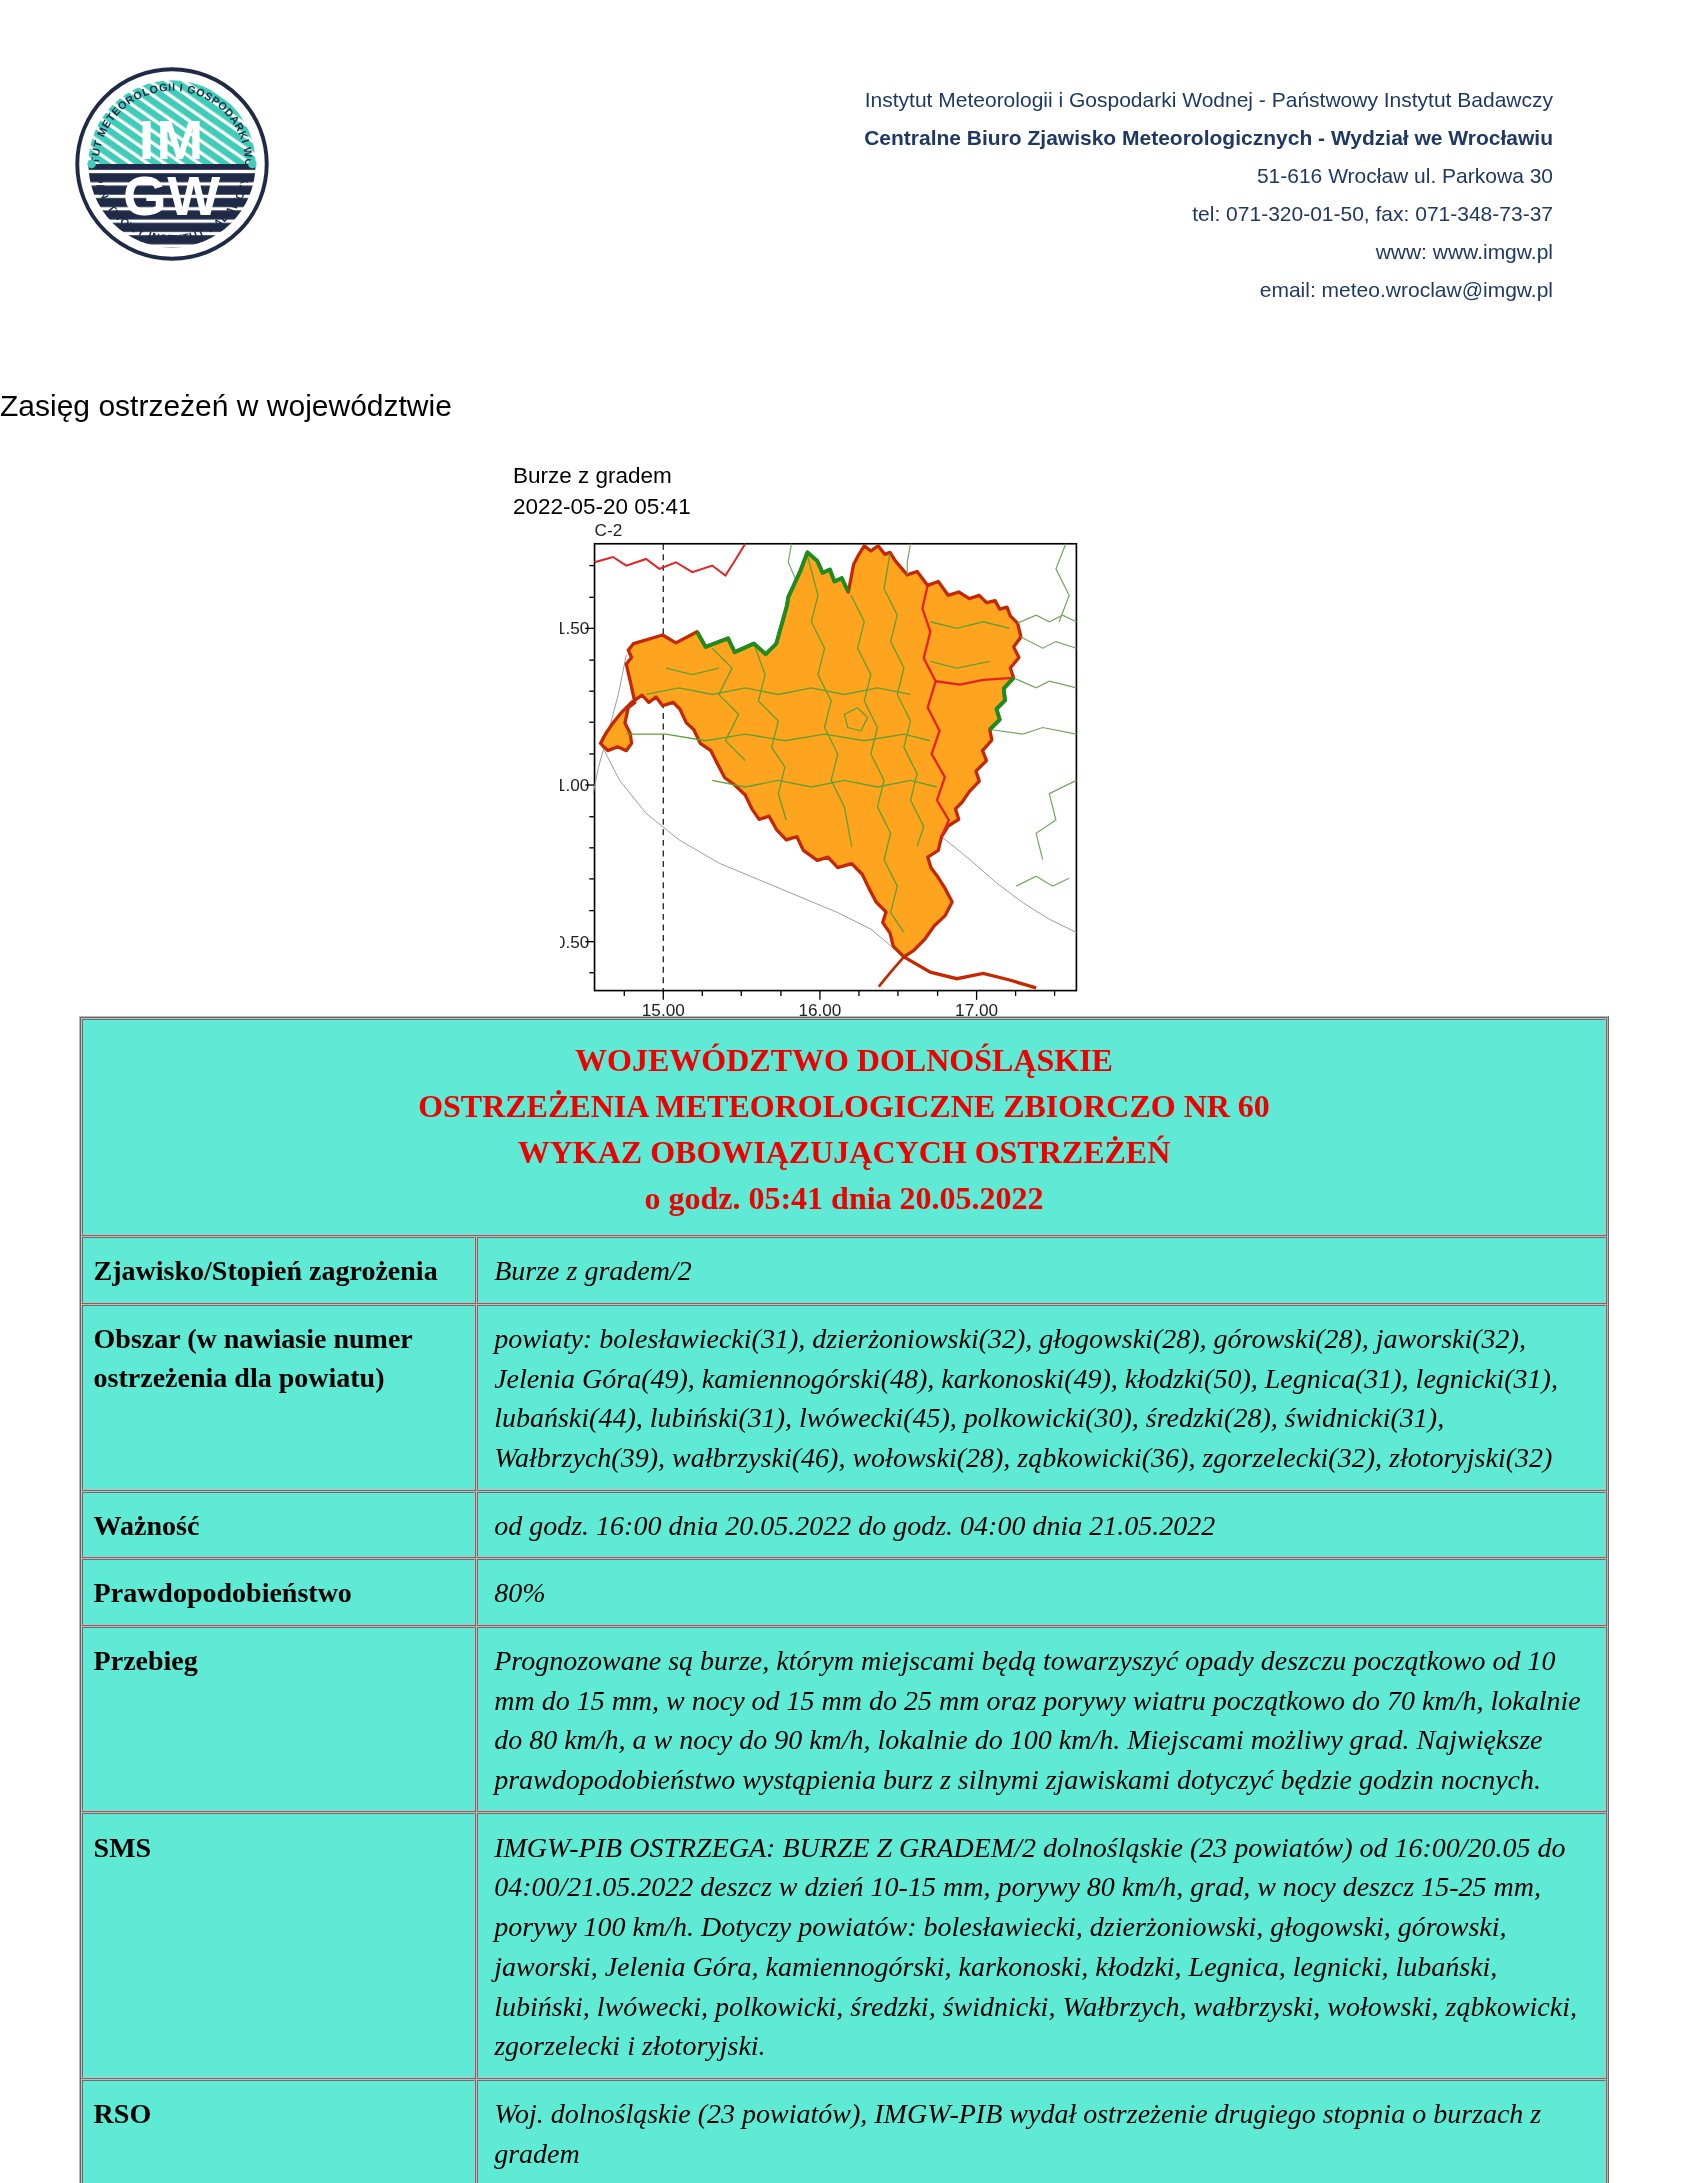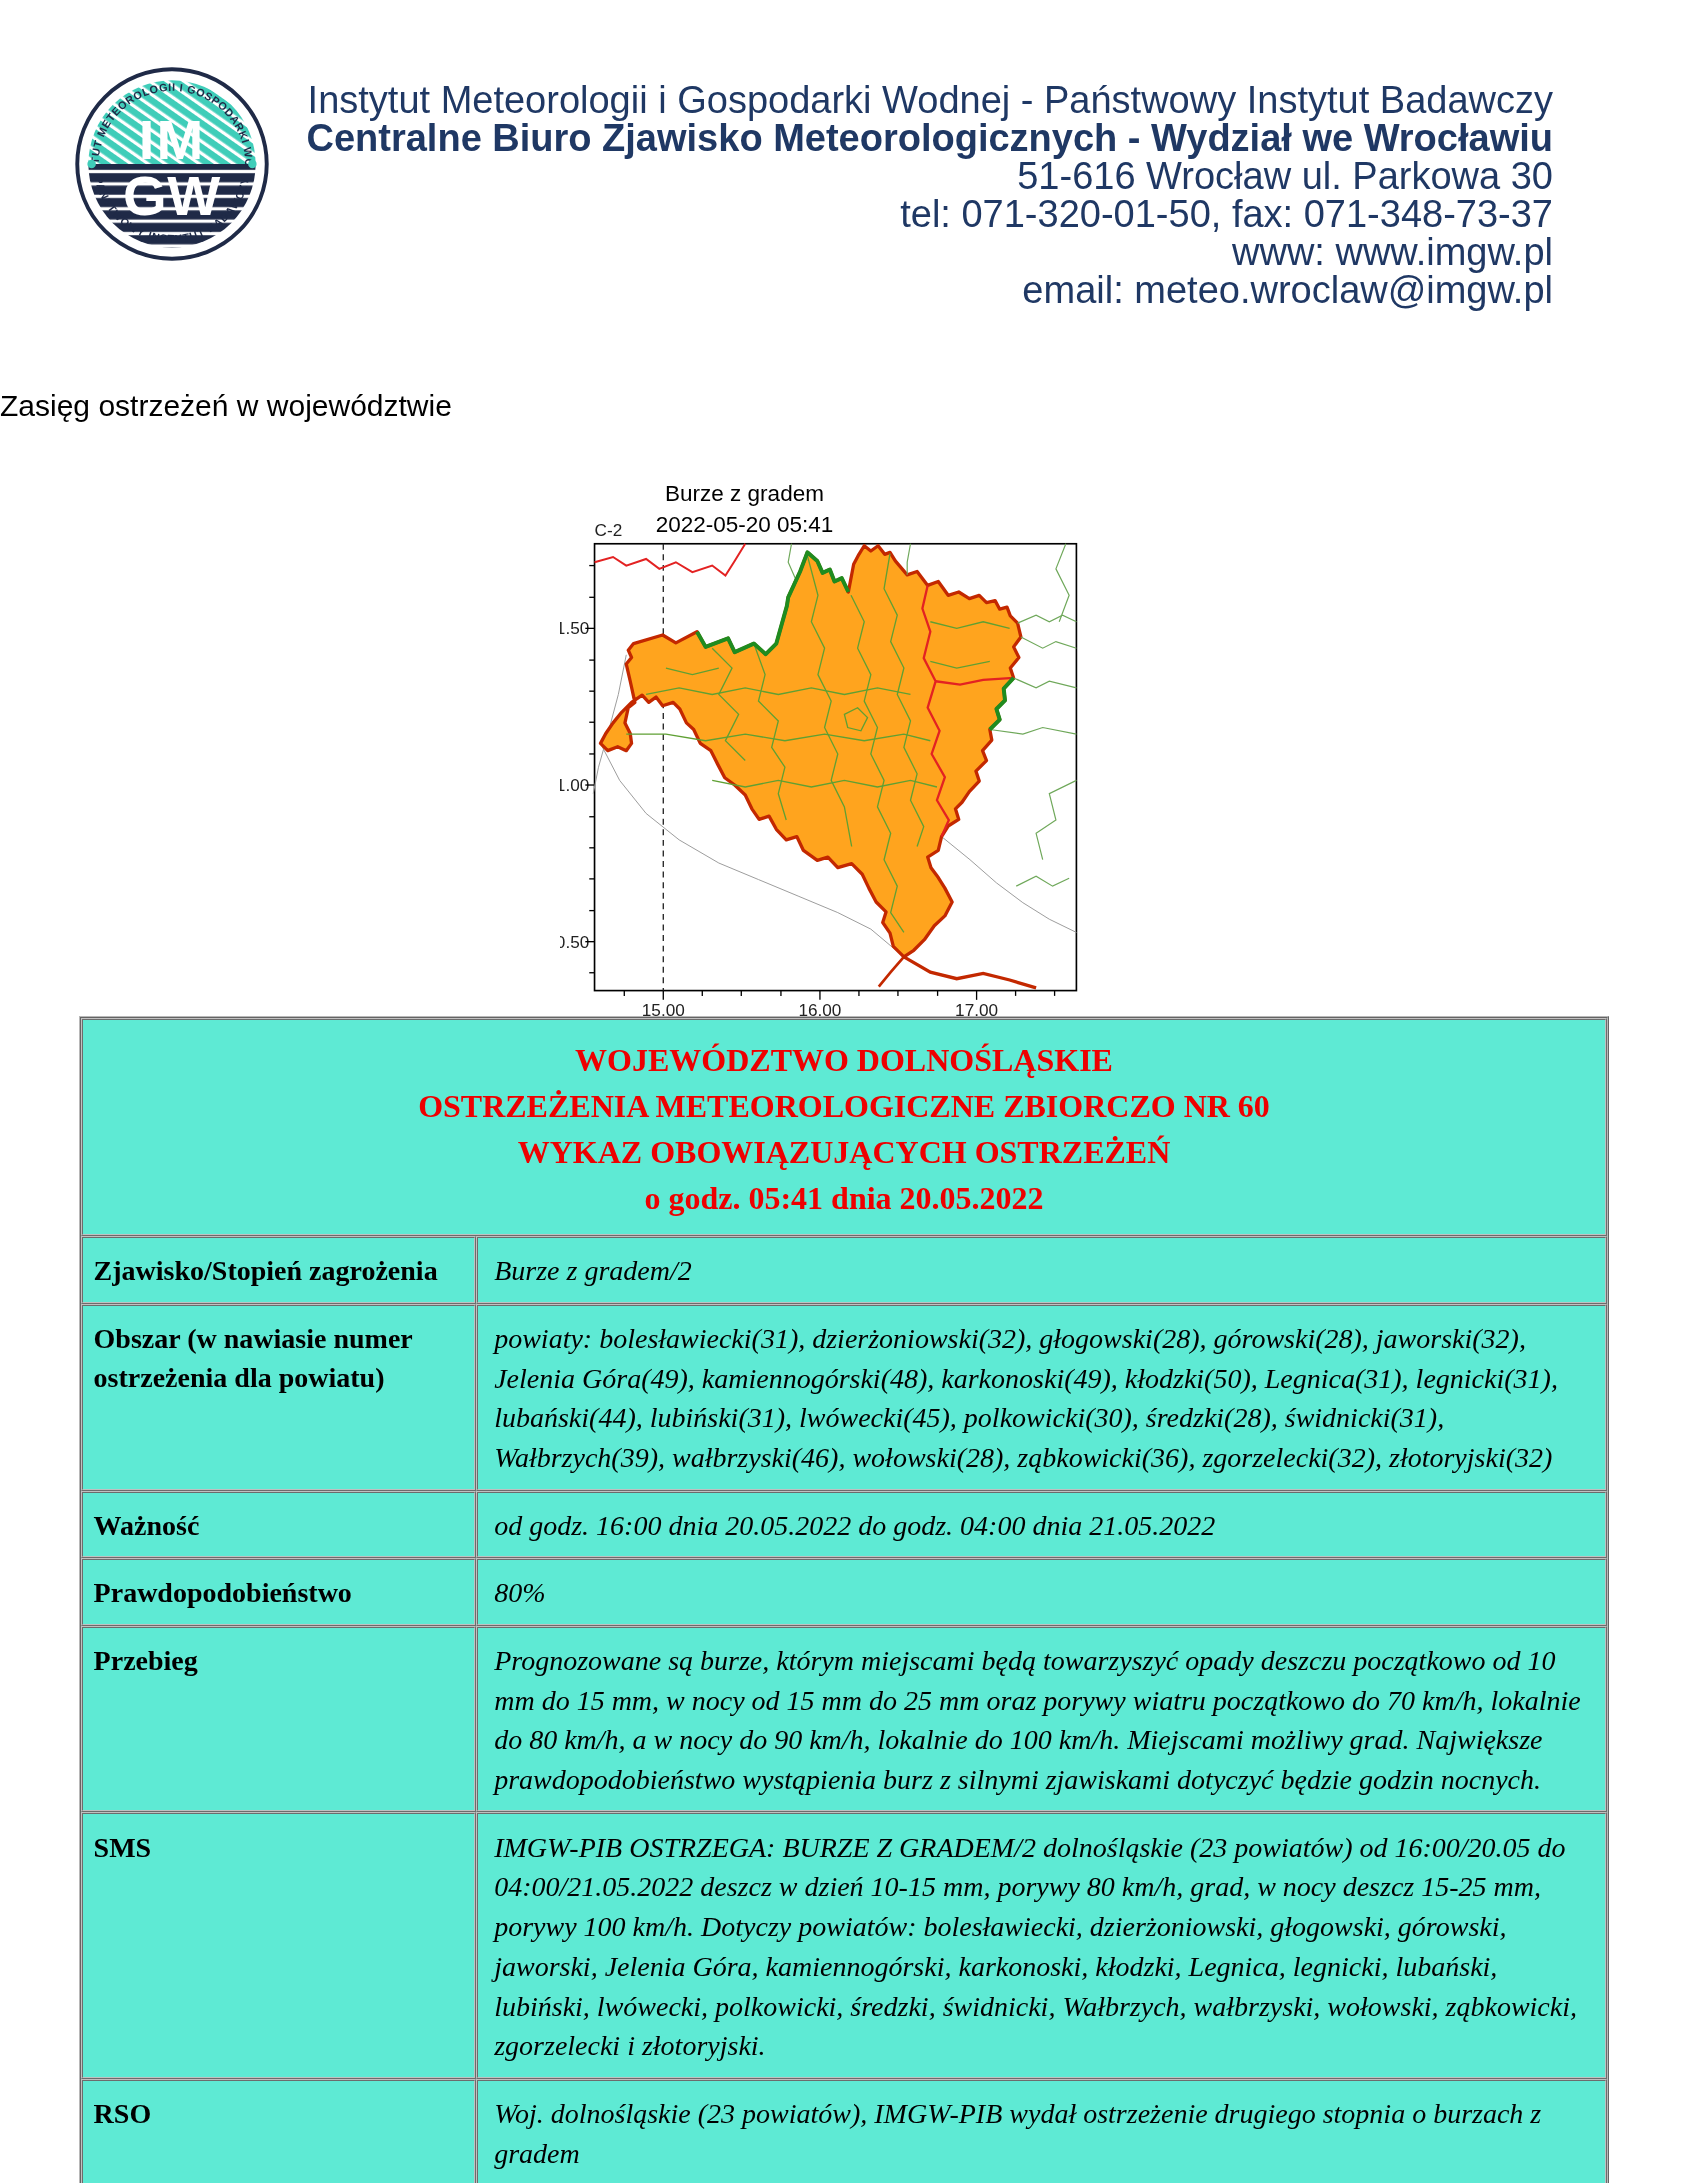--- a/index.html
+++ b/index.html
@@ -2,30 +2,30 @@
 <html style="font-size:10.6px"><head>
 <meta charset="utf-8">
 <style>
   html,body{margin:0;padding:0;background:#ffffff;}
   #page{position:relative;width:1687px;height:2183px;background:#ffffff;overflow:hidden;
         font-family:"Liberation Sans",sans-serif;}
 
   
   #logo{position:absolute;left:74px;top:66px;width:196px;height:196px;}
   #org-header{position:absolute;right:134px;top:81px;text-align:right;
-              color:#1F3864;font-size:38px;line-height:38px;white-space:nowrap;}
+              color:#1F3864;font-size:21px;line-height:38px;white-space:nowrap;}
   #org-header .bold{font-weight:bold;}
 
   
   #main-title{position:absolute;left:0;top:389px;width:1670px;
               color:#000;font-size:30px;}
 
   
-  #map-title{position:absolute;left:513px;top:460px;width:463px;text-align:center;
-             color:#000;font-size:22.5px;line-height:31px;margin-top:18px;}
+  #map-title{position:absolute;left:513px;top:460px;width:463px;
+             color:#000;font-size:22.5px;line-height:31px;}
   #map-svg{position:absolute;left:560px;top:516px;width:545px;height:505px;}
   .axis-label{font-family:"Liberation Sans",sans-serif;font-size:26px;fill:#222;}
 
   
   #warning-table{position:absolute;left:79px;top:1016px;width:1530px;
                  border-collapse:separate;border-spacing:0;background:#fff;
                  border:2px ridge #b8b8b8;
                  font-family:"Liberation Serif",serif;font-size:28px;color:#000;}
   #warning-table td{border:2px ridge #c0c0c0;vertical-align:top;background:#5eead4;}
   #warning-table td.title-cell{text-align:center;padding:17px 6.6px 13.2px 6.6px;}

